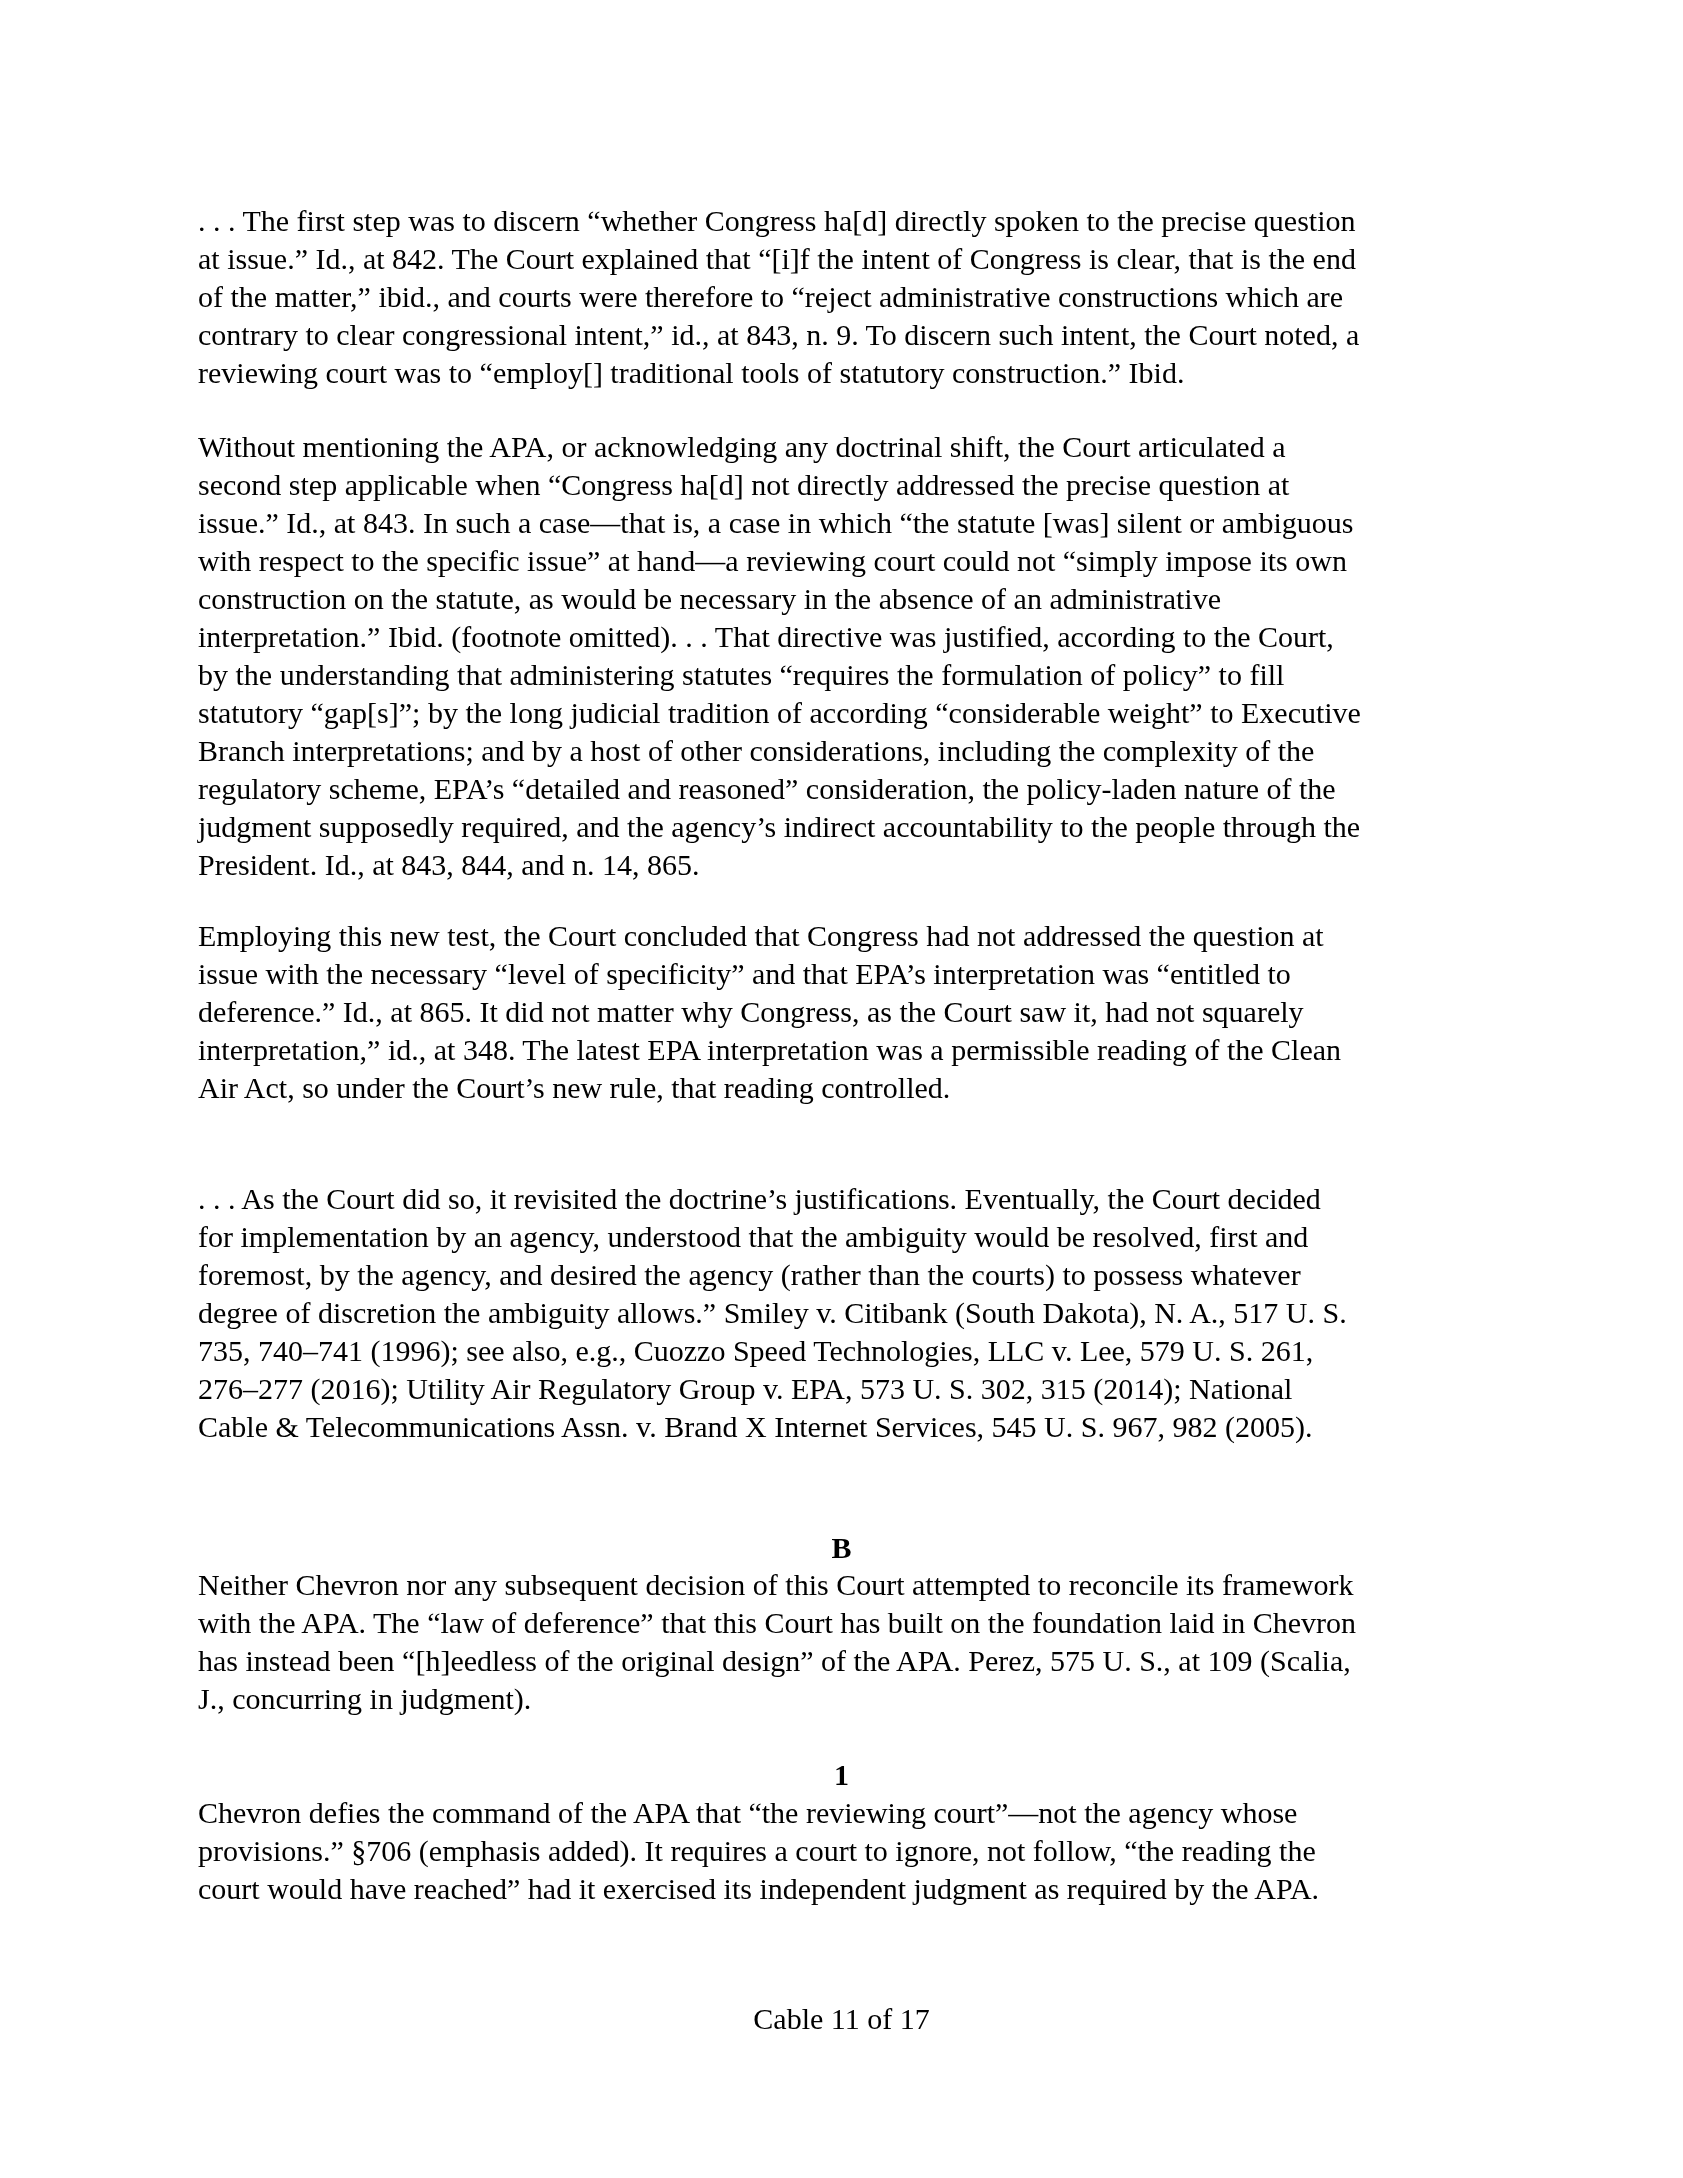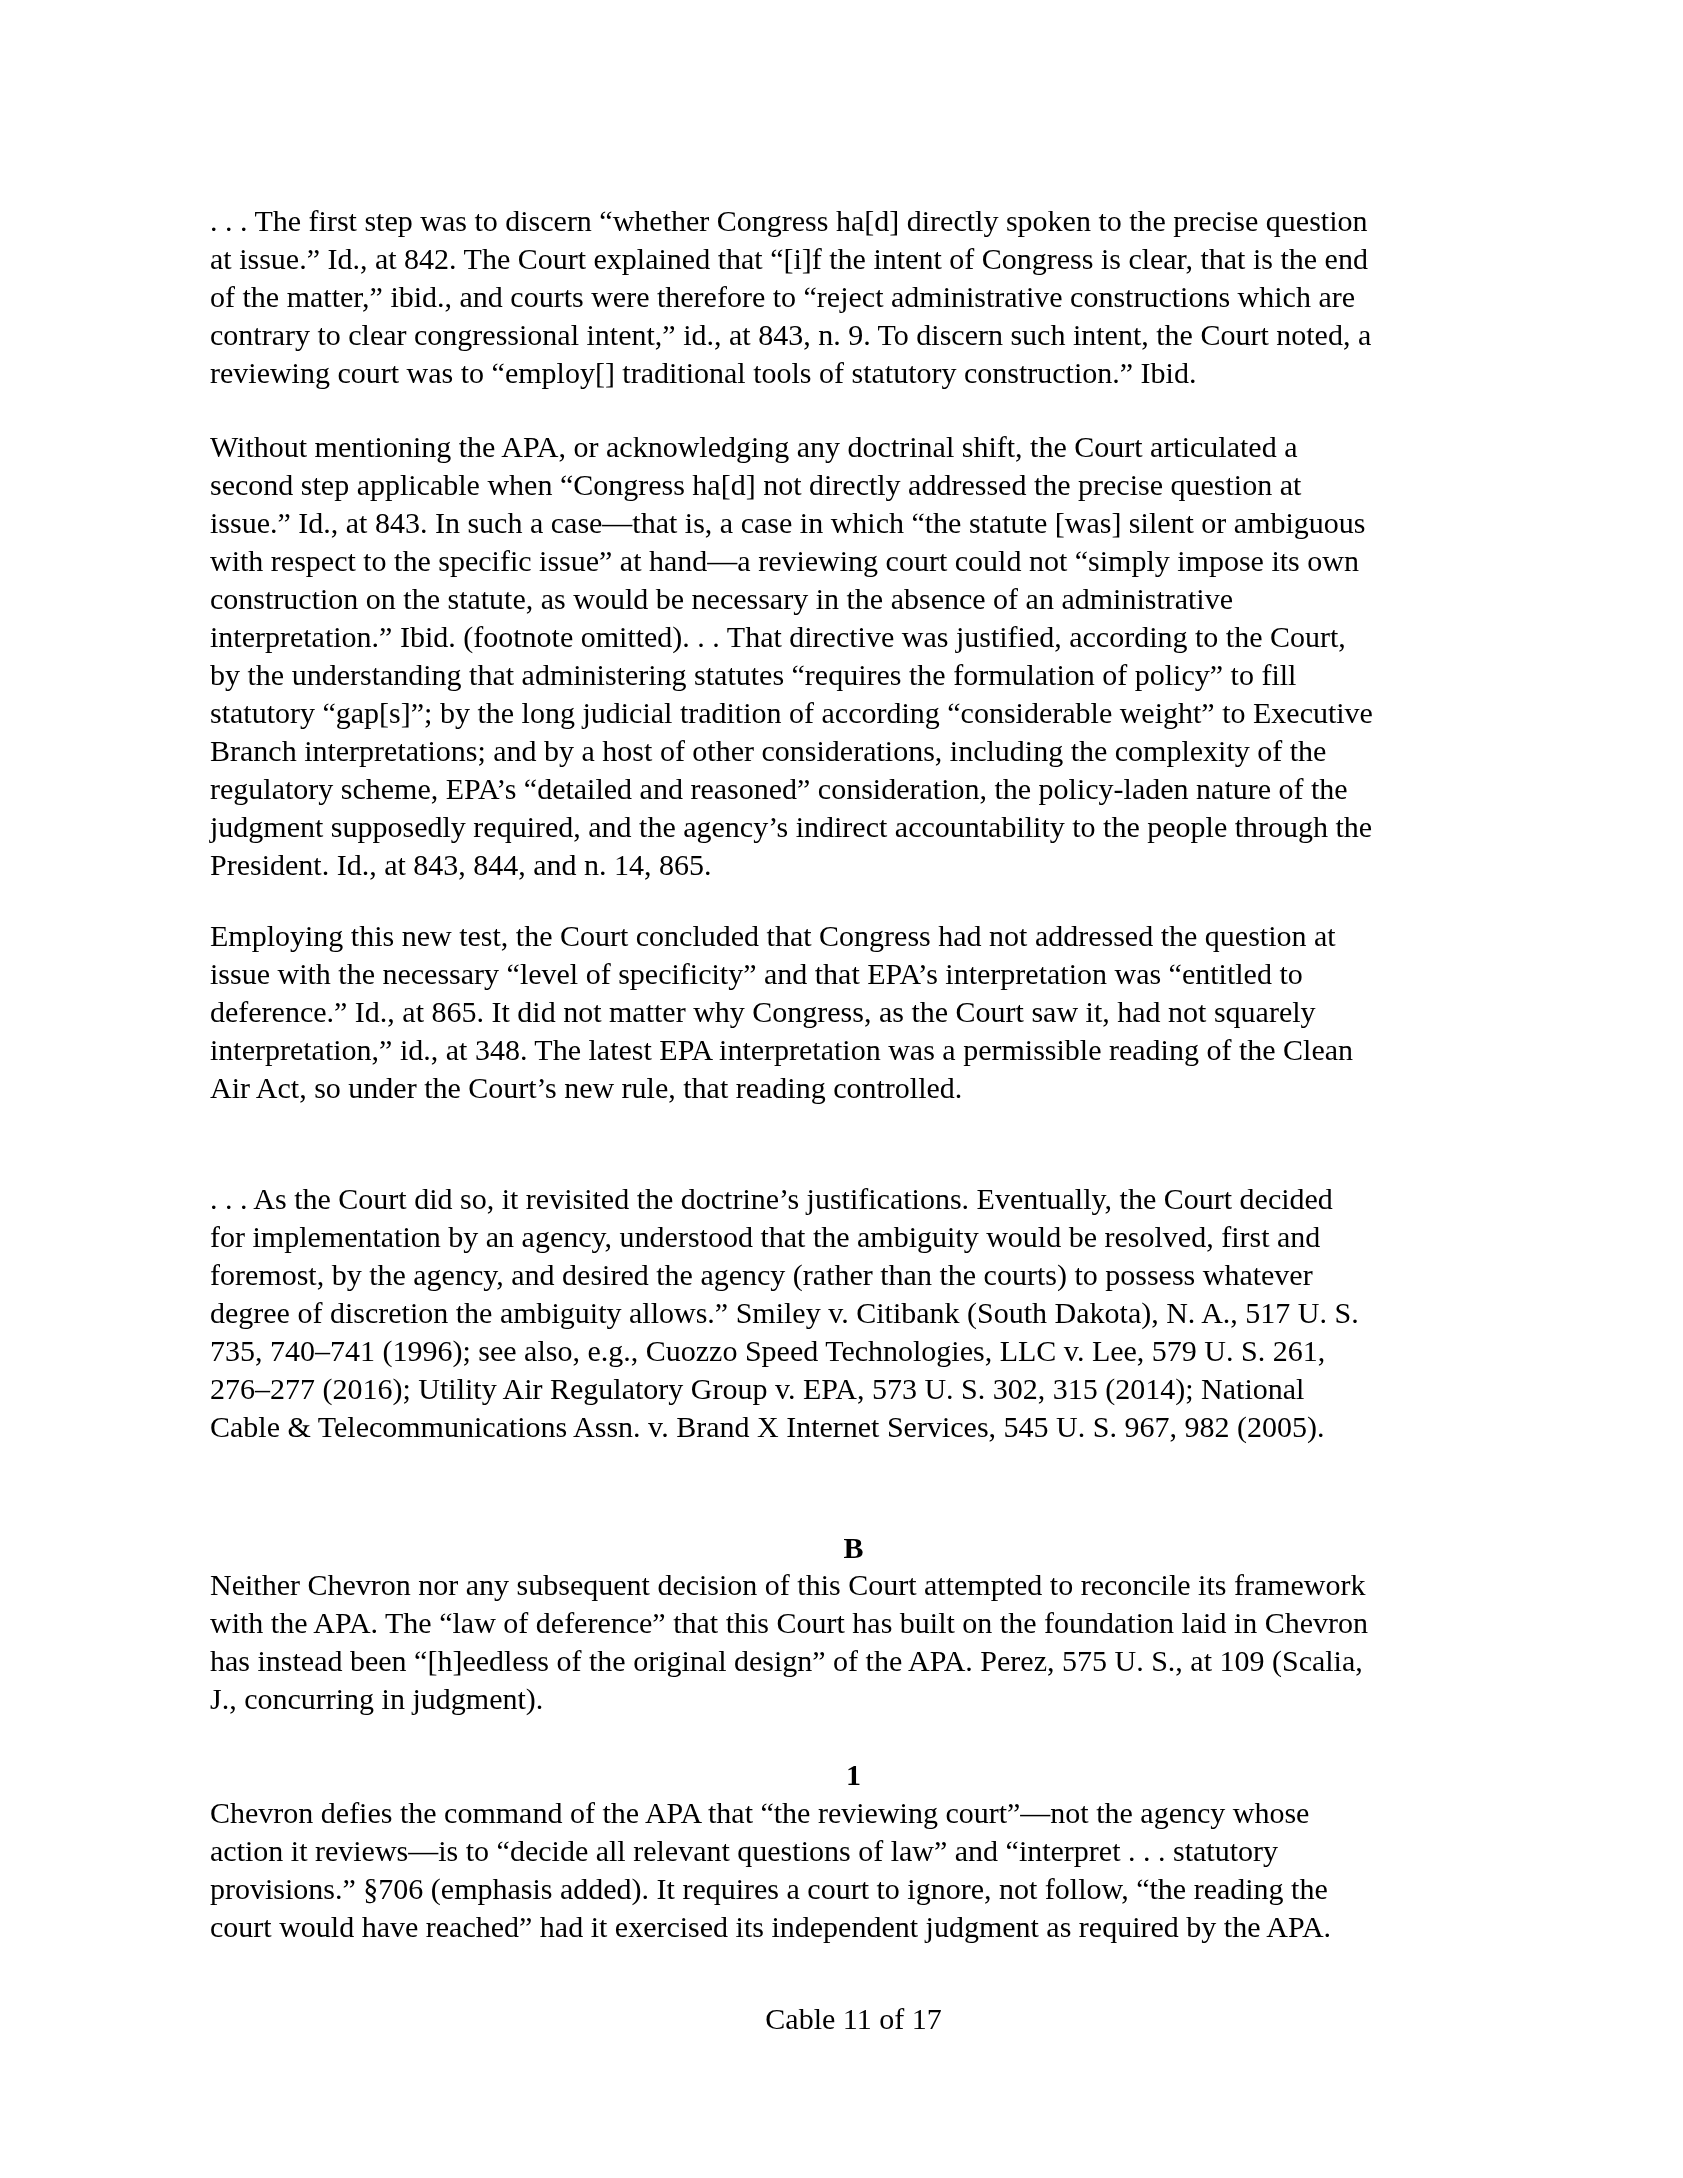--- a/index.html
+++ b/index.html
@@ -10,21 +10,21 @@
     body {
       width: 1683px;
       height: 2178px;
       position: relative;
       overflow: hidden;
       font-family: "Liberation Serif", "DejaVu Serif", serif;
       color: #000000;
     }
     .page {
       position: absolute;
-      left: 12px; top: 0;
+      left: 0; top: 0;
       width: 1574px;
       height: 2178px;
       background: #ffffff;
     }
     .body-text {
       position: absolute;
       left: 198px;
       top: 0;
       width: 1287px;
     }
@@ -114,21 +114,20 @@
       <span class="line">Neither Chevron nor any subsequent decision of this Court attempted to reconcile its framework</span>
       <span class="line">with the APA. The “law of deference” that this Court has built on the foundation laid in Chevron</span>
       <span class="line">has instead been “[h]eedless of the original design” of the APA. Perez, 575 U. S., at 109 (Scalia,</span>
       <span class="line">J., concurring in judgment).</span>
     </div>
 
     <div class="heading" style="top:1756px;">1</div>
 
     <div class="para" style="top:1794px;">
       <span class="line">Chevron defies the command of the APA that “the reviewing court”—not the agency whose</span>
-      <span class="line">action it reviews—is to “decide all relevant questions of law” and “interpret . . . statutory</span>
       <span class="line">provisions.” §706 (emphasis added). It requires a court to ignore, not follow, “the reading the</span>
       <span class="line">court would have reached” had it exercised its independent judgment as required by the APA.</span>
     </div>
   </div>
 
   <div class="footer">
     <span>Cable</span>
     <b>11</b>
     <span>of</span>
     <b>17</b>

